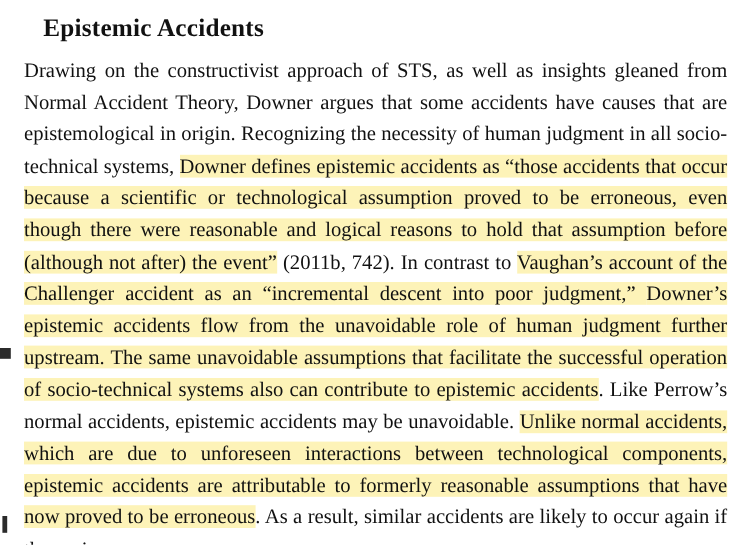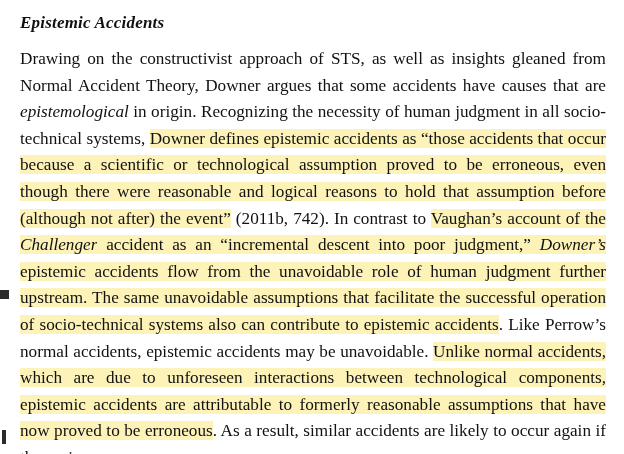--- a/index.html
+++ b/index.html
@@ -19,41 +19,39 @@
     position: absolute;
     left: 0; top: 0;
     width: 624px;
     height: 454px;
     background: #ffffff;
     box-sizing: border-box;
     padding: 4px 18px 0 20px;
   }
   .heading {
     font-family: "Liberation Serif", serif;
-    font-style: italic;
-    font-size: 17px;
+    font-size: 21px;
     line-height: 26px;
-    margin: 6px 0 10px 0;
+    margin: 6px 0 10px 16px;
     letter-spacing: 0.2px;
   }
   .para {
     font-size: 17.2px;
     line-height: 26.6px;
     text-align: justify;
     text-justify: inter-word;
     margin: 0;
     hyphens: manual;
   }
   .hl {
     background: #fdf3b8;
     box-decoration-break: clone;
     -webkit-box-decoration-break: clone;
   }
   .it {
-    font-style: italic;
   }
   
   .edge-mark {
     position: absolute;
     background: #2b2b2b;
   }
   .mark-1 {
     left: 0px;
     top: 290px;
     width: 9px;

